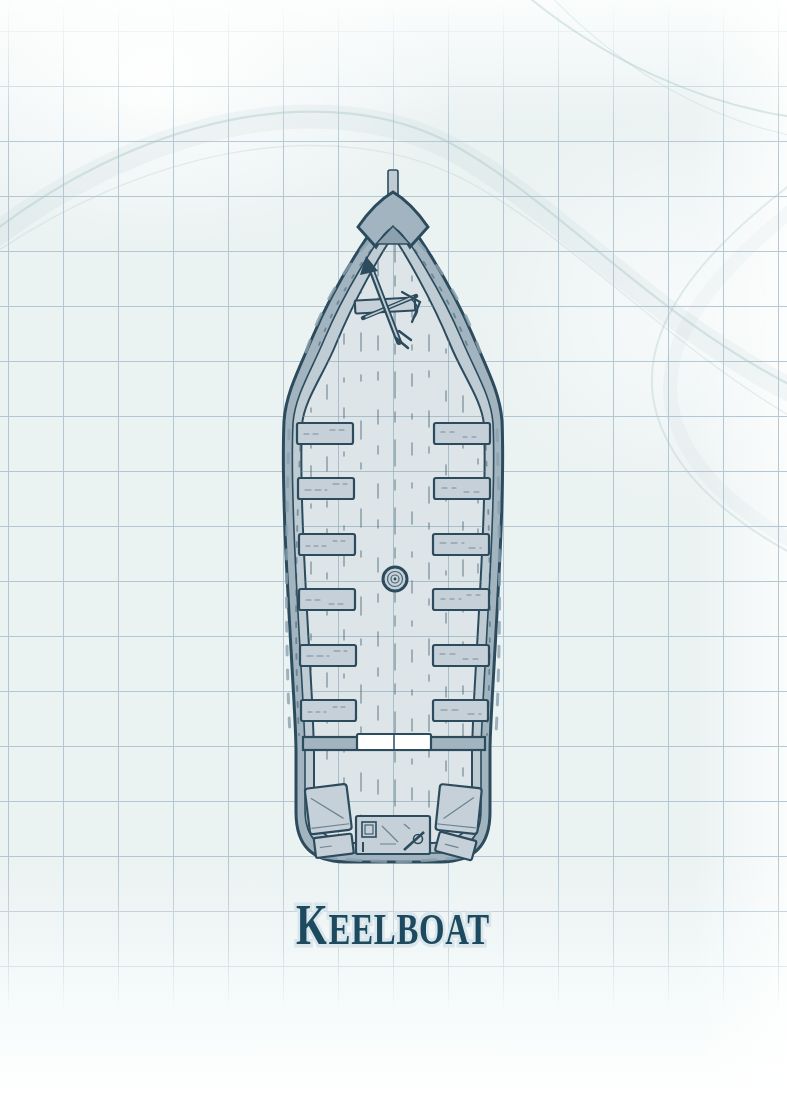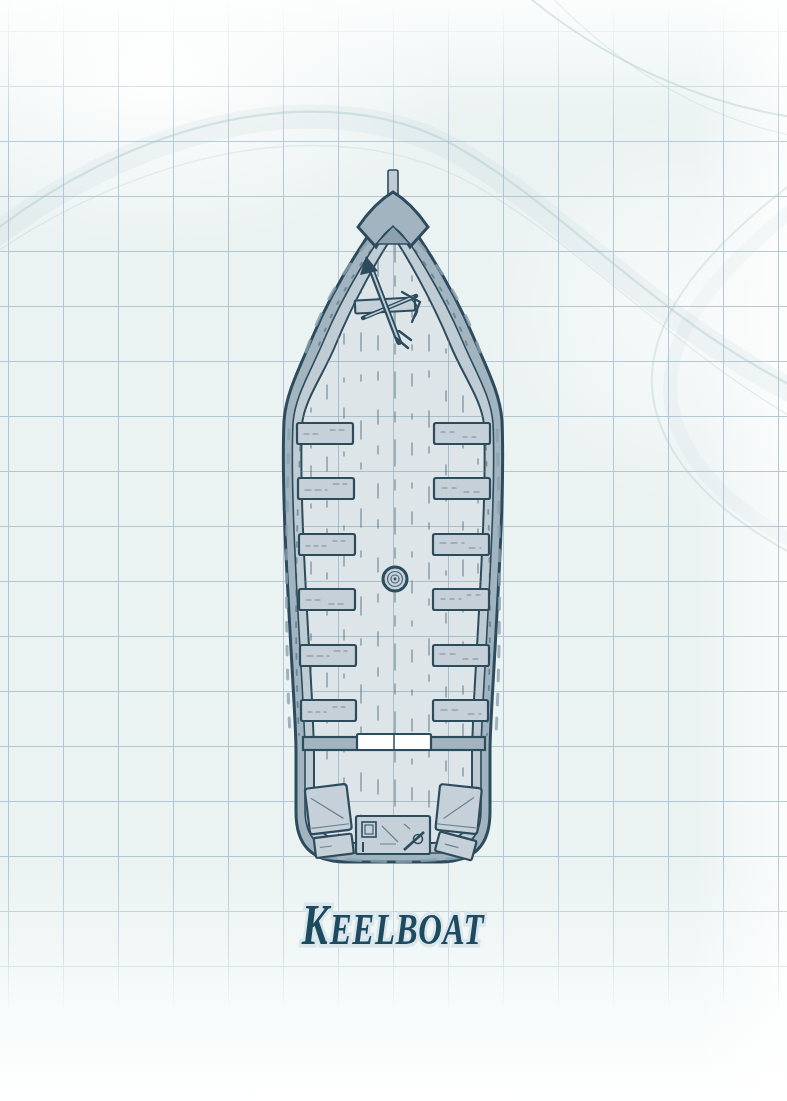--- a/index.html
+++ b/index.html
@@ -1,19 +1,18 @@
 <!DOCTYPE html>
 <html style="--background: #ebf2f2; --background_top: #fbfdfd; --background_bottom: #ffffff; --grid_line: #a9c0ce; --deck_grid: #7f9fb0; --outline: #2c4c5e; --hull_fill: #a2b4bf; --hull_shade: #8ba1af; --gunwale_fill: #c0ccd4; --deck_fill: #dee5e9; --bench_fill: #c6d0d8; --plank_mark: #3a5a6d; --white: #ffffff; --title_ink: #1d4a5e; --title_halo: #d9e6ec; --wisp: #9dbfc1;"><head>
 <meta charset="utf-8">
 <style>
   html,body{margin:0;padding:0;background:#fff;}
   .stage{
     position:relative;width:787px;height:1101px;overflow:hidden;
     font-family:"Liberation Serif",serif;
-    font-style:italic;
   }
   
   .bg{
     position:absolute;inset:0;
     background:
       radial-gradient(55% 22% at 20% 7%, rgba(255,255,255,.95), rgba(255,255,255,0) 70%),
       radial-gradient(40% 26% at 88% 28%, rgba(255,255,255,.65), rgba(255,255,255,0) 70%),
       linear-gradient(to right, rgba(255,255,255,0) 88%, rgba(255,255,255,.8) 100%),
       linear-gradient(to bottom, var(--background_top) 0%, var(--background) 11%, var(--background) 78%, #f5fafa 90%, var(--background_bottom) 100%);
   }

